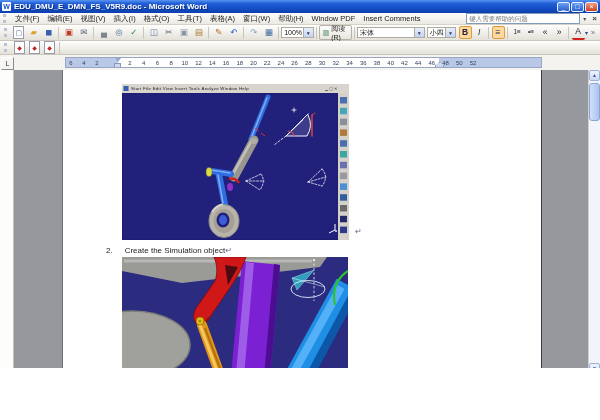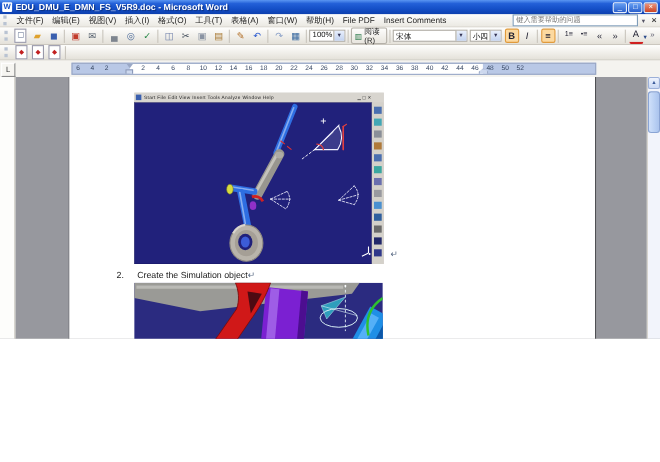--- a/index.html
+++ b/index.html
@@ -1,17 +1,17 @@
 <!DOCTYPE html>
 <html><head>
 <meta charset="utf-8">
 <style>
   html,body{margin:0;padding:0;}
   body{width:600px;height:420px;overflow:hidden;font-family:"Liberation Sans",sans-serif;}
-  .win{position:relative;width:600px;height:308px;background:#f4f3ef;overflow:hidden;}
+  .win{position:relative;width:600px;height:368px;background:#f4f3ef;overflow:hidden;}
   .abs{position:absolute;}
 
   
   .titlebar{left:0;top:0;width:600px;height:13px;
     background:linear-gradient(180deg,#5a96f2 0%,#2360d8 25%,#1550c8 60%,#0c3fae 100%);
     display:flex;align-items:center;padding:0 2px;box-sizing:border-box;}
   .app-icon{width:9px;height:9px;background:#fff;border-radius:1px;margin-right:3px;
     display:flex;align-items:center;justify-content:center;font-size:7px;font-weight:bold;color:#1550c8;line-height:1;}
   .titletext{color:#fff;font-size:8px;font-weight:bold;text-shadow:1px 1px 1px #0a2d7a;white-space:nowrap;}
   .winbtns{margin-left:auto;display:flex;gap:1px;}
@@ -106,21 +106,21 @@
     <span id="menu-items" style="display: flex;">
         <span class="mitem">文件(F)</span>
         <span class="mitem">编辑(E)</span>
         <span class="mitem">视图(V)</span>
         <span class="mitem">插入(I)</span>
         <span class="mitem">格式(O)</span>
         <span class="mitem">工具(T)</span>
         <span class="mitem">表格(A)</span>
         <span class="mitem">窗口(W)</span>
         <span class="mitem">帮助(H)</span>
-        <span class="mitem">File PDF</span>
+        <span class="mitem">Window PDF</span>
         <span class="mitem">Insert Comments</span>
       </span>
     <input class="helpbox" placeholder="键入需要帮助的问题" style="">
     <span class="mright" style="font-weight:normal;font-size:6px;color:#556;">▾</span>
     <span class="mright">×</span>
   </div>
 
   <div class="abs toolbar">
     <div class="grip"></div>
     <span id="std-icons" style="display:flex;align-items:center;">

